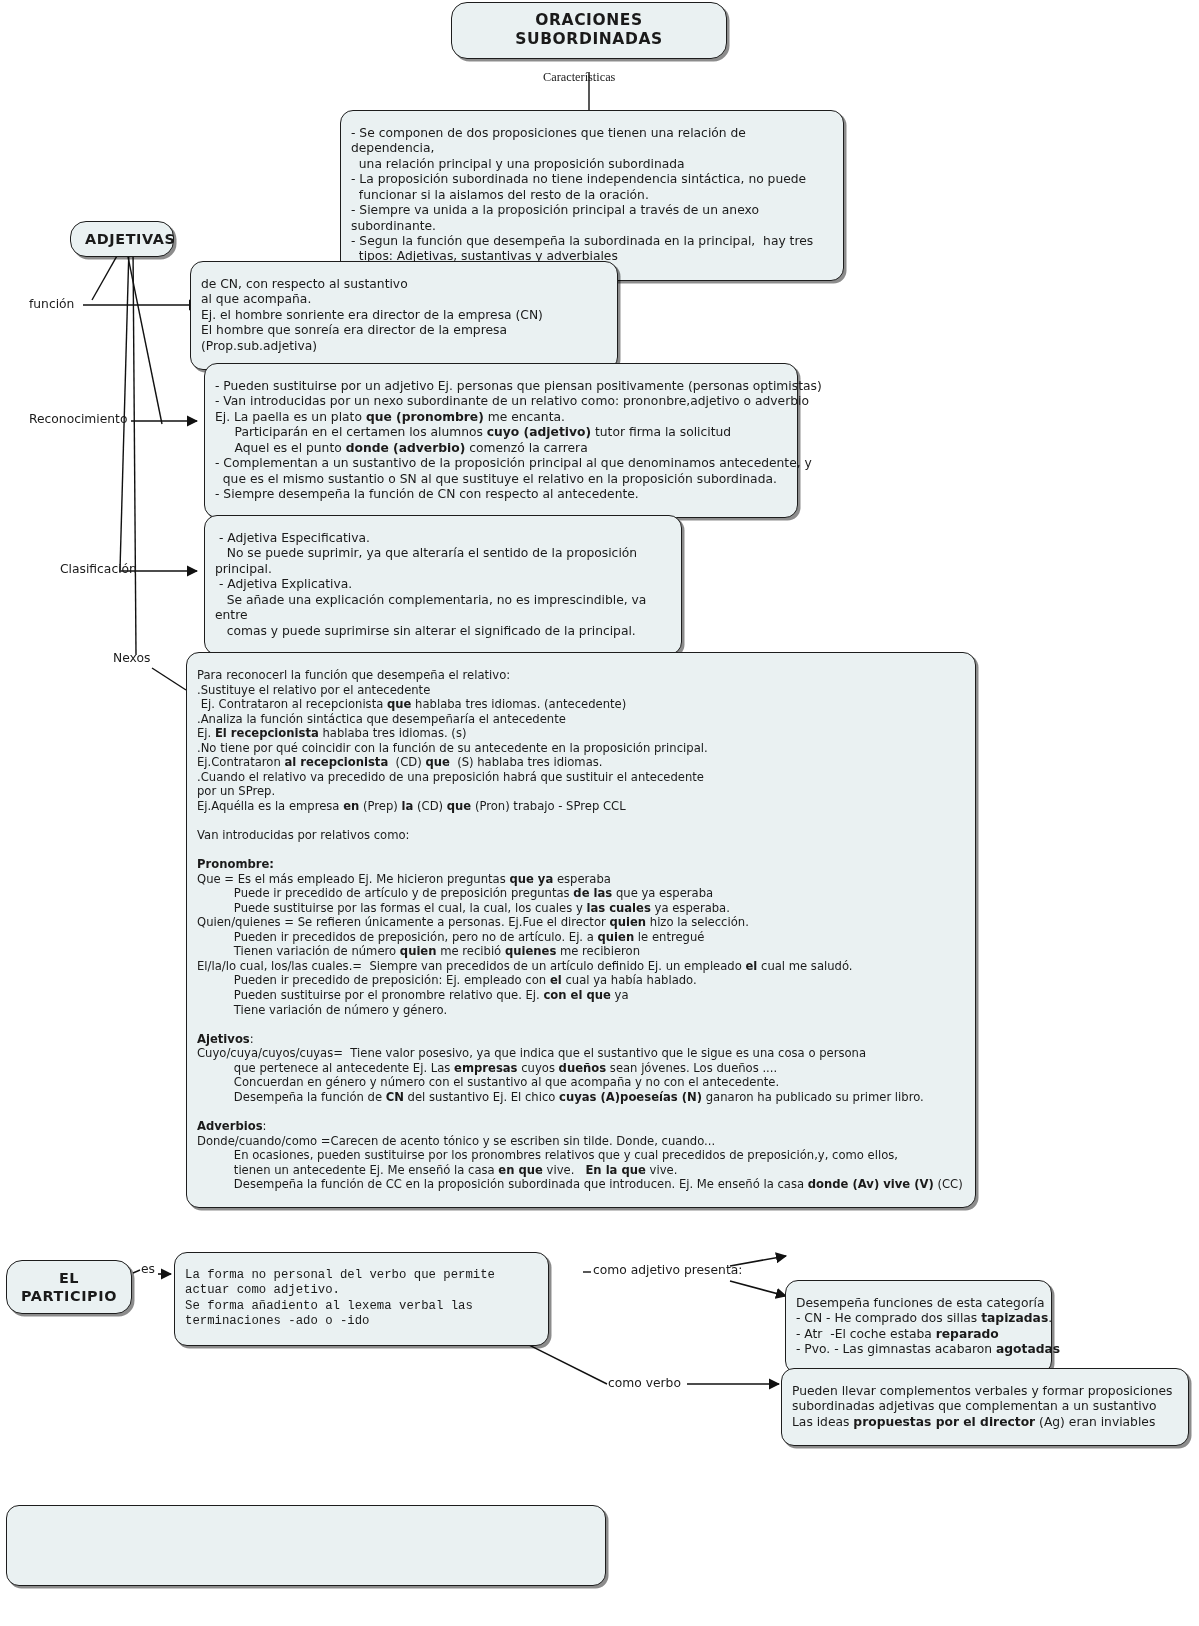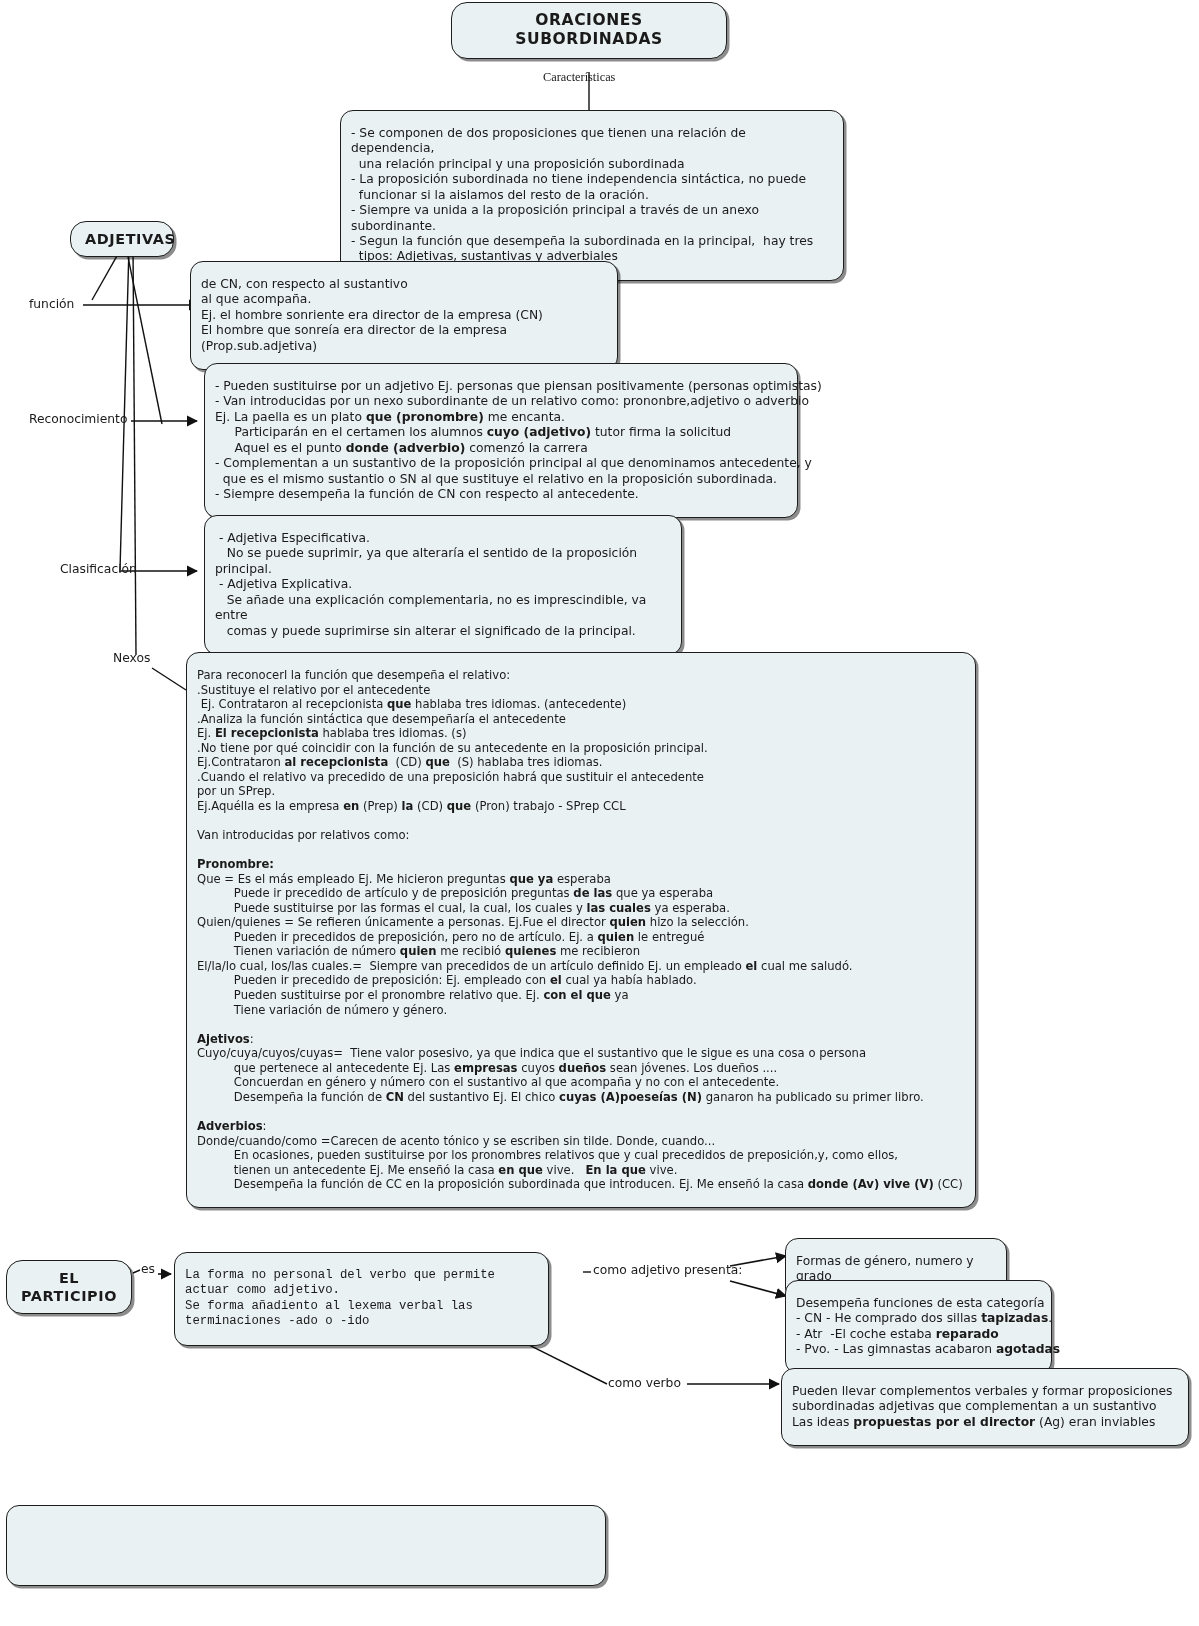--- a/index.html
+++ b/index.html
@@ -155,21 +155,20 @@
   <div class="node f11" id="node-nexos"><div style="white-space: pre;"><span>Para reconocerl la función que desempeña el relativo:</span></div><div style="white-space: pre;"><span>.Sustituye el relativo por el antecedente</span></div><div style="white-space: pre;"><span> Ej. Contrataron al recepcionista </span><b>que</b><span> hablaba tres idiomas. (antecedente)</span></div><div style="white-space: pre;"><span>.Analiza la función sintáctica que desempeñaría el antecedente</span></div><div style="white-space: pre;"><span>Ej. </span><b>El recepcionista</b><span> hablaba tres idiomas. (s)</span></div><div style="white-space: pre;"><span>.No tiene por qué coincidir con la función de su antecedente en la proposición principal.</span></div><div style="white-space: pre;"><span>Ej.Contrataron </span><b>al recepcionista</b><span>  (CD) </span><b>que</b><span>  (S) hablaba tres idiomas.</span></div><div style="white-space: pre;"><span>.Cuando el relativo va precedido de una preposición habrá que sustituir el antecedente</span></div><div style="white-space: pre;"><span>por un SPrep.</span></div><div style="white-space: pre;"><span>Ej.Aquélla es la empresa </span><b>en</b><span> (Prep) </span><b>la</b><span> (CD) </span><b>que</b><span> (Pron) trabajo - SPrep CCL</span></div><div style="white-space: pre;">&nbsp;</div><div style="white-space: pre;"><span>Van introducidas por relativos como:</span></div><div style="white-space: pre;">&nbsp;</div><div style="white-space: pre;"><b>Pronombre:</b></div><div style="white-space: pre;"><span>Que = Es el más empleado Ej. Me hicieron preguntas </span><b>que ya</b><span> esperaba</span></div><div style="white-space: pre;"><span>          Puede ir precedido de artículo y de preposición preguntas </span><b>de las</b><span> que ya esperaba</span></div><div style="white-space: pre;"><span>          Puede sustituirse por las formas el cual, la cual, los cuales y </span><b>las cuales</b><span> ya esperaba.</span></div><div style="white-space: pre;"><span>Quien/quienes = Se refieren únicamente a personas. Ej.Fue el director </span><b>quien</b><span> hizo la selección.</span></div><div style="white-space: pre;"><span>          Pueden ir precedidos de preposición, pero no de artículo. Ej. a </span><b>quien</b><span> le entregué</span></div><div style="white-space: pre;"><span>          Tienen variación de número </span><b>quien</b><span> me recibió </span><b>quienes</b><span> me recibieron</span></div><div style="white-space: pre;"><span>El/la/lo cual, los/las cuales.=  Siempre van precedidos de un artículo definido Ej. un empleado </span><b>el</b><span> cual me saludó.</span></div><div style="white-space: pre;"><span>          Pueden ir precedido de preposición: Ej. empleado con </span><b>el</b><span> cual ya había hablado.</span></div><div style="white-space: pre;"><span>          Pueden sustituirse por el pronombre relativo que. Ej. </span><b>con el que</b><span> ya</span></div><div style="white-space: pre;"><span>          Tiene variación de número y género.</span></div><div style="white-space: pre;">&nbsp;</div><div style="white-space: pre;"><b>Ajetivos</b><span>:</span></div><div style="white-space: pre;"><span>Cuyo/cuya/cuyos/cuyas=  Tiene valor posesivo, ya que indica que el sustantivo que le sigue es una cosa o persona</span></div><div style="white-space: pre;"><span>          que pertenece al antecedente Ej. Las </span><b>empresas</b><span> cuyos </span><b>dueños</b><span> sean jóvenes. Los dueños ....</span></div><div style="white-space: pre;"><span>          Concuerdan en género y número con el sustantivo al que acompaña y no con el antecedente.</span></div><div style="white-space: pre;"><span>          Desempeña la función de </span><b>CN</b><span> del sustantivo Ej. El chico </span><b>cuyas (A)poeseías (N)</b><span> ganaron ha publicado su primer libro.</span></div><div style="white-space: pre;">&nbsp;</div><div style="white-space: pre;"><b>Adverbios</b><span>:</span></div><div style="white-space: pre;"><span>Donde/cuando/como =Carecen de acento tónico y se escriben sin tilde. Donde, cuando...</span></div><div style="white-space: pre;"><span>          En ocasiones, pueden sustituirse por los pronombres relativos que y cual precedidos de preposición,y, como ellos,</span></div><div style="white-space: pre;"><span>          tienen un antecedente Ej. Me enseñó la casa </span><b>en que</b><span> vive.   </span><b>En la que</b><span> vive.</span></div><div style="white-space: pre;"><span>          Desempeña la función de CC en la proposición subordinada que introducen. Ej. Me enseñó la casa </span><b>donde (Av) vive (V)</b><span> (CC)</span></div></div>
 
   <div class="node pill" id="node-participio">EL PARTICIPIO</div>
   <div class="plainlabel f12" id="lbl-es">es</div>
   <div class="node f12" id="node-participio-def">La forma no personal del verbo que permite actuar como adjetivo.
 Se forma añadiento al lexema verbal las terminaciones -ado o -ido</div>
 
   <div class="plainlabel f12" id="lbl-como-adjetivo">como adjetivo presenta:</div>
   <div class="plainlabel f12" id="lbl-como-verbo">como verbo</div>
 
-  <div class="node f12" id="node-formas">Formas de género, numero y grado</div>
   <div class="node f12" id="node-funciones"><div style="white-space: pre;"><span>Desempeña funciones de esta categoría</span></div><div style="white-space: pre;"><span>- CN - He comprado dos sillas </span><b>tapizadas</b><span>.</span></div><div style="white-space: pre;"><span>- Atr  -El coche estaba </span><b>reparado</b></div><div style="white-space: pre;"><span>- Pvo. - Las gimnastas acabaron </span><b>agotadas</b></div></div>
   <div class="node f12" id="node-comoverbo"><div style="white-space: pre;"><span>Pueden llevar complementos verbales y formar proposiciones</span></div><div style="white-space: pre;"><span>subordinadas adjetivas que complementan a un sustantivo</span></div><div style="white-space: pre;"><span>Las ideas </span><b>propuestas por el director</b><span> (Ag) eran inviables</span></div></div>
 
   <div class="node f13" id="node-curriculum">
     
   </div>
 
 </div>
 
 </body></html>

